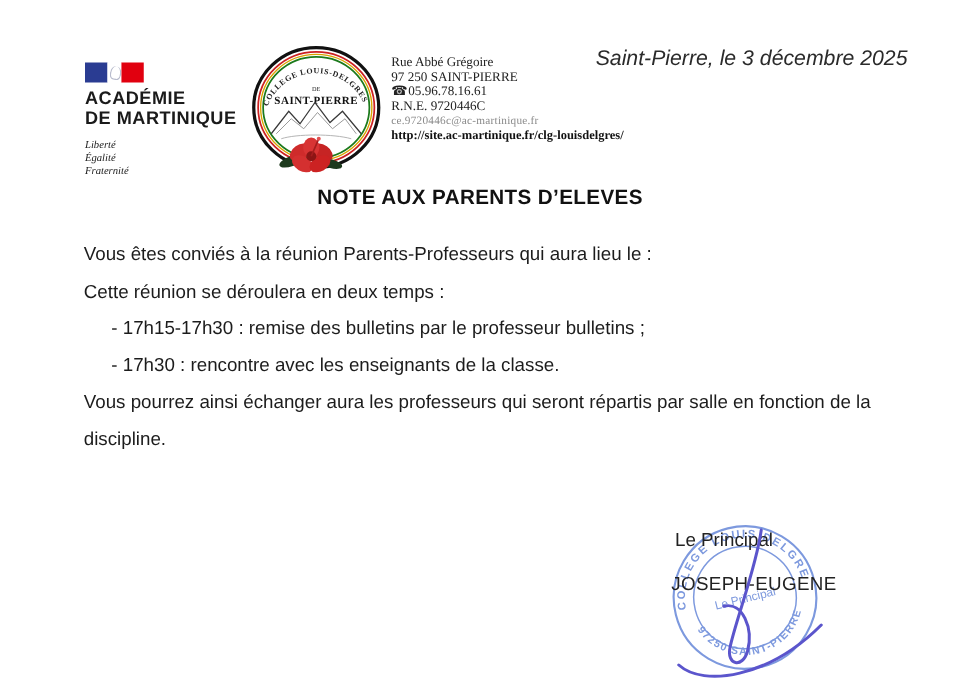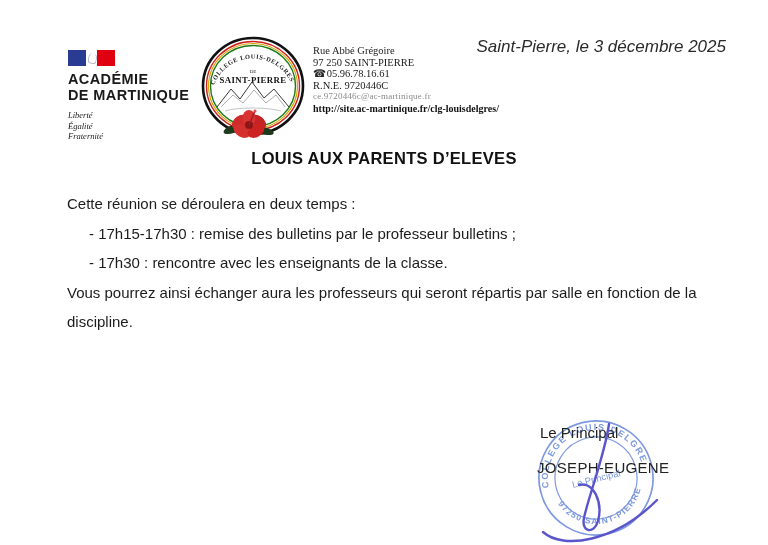--- a/index.html
+++ b/index.html
@@ -101,23 +101,24 @@
       <span class="ic">☎</span>
       <span>05.96.78.16.61</span>
     </div>
     <div>R.N.E. 9720446C</div>
     <div class="email">ce.9720446c@ac-martinique.fr</div>
     <div class="web">http://site.ac-martinique.fr/clg-louisdelgres/</div>
   </div>
 
   <div class="dateline">Saint-Pierre, le 3 décembre 2025</div>
 
-  <div class="doc-title">LOUIS AUX PARENTS D’ELEVES</div>
+  <div class="doc-title">NOTE AUX PARENTS D’ELEVES</div>
 
   <div class="body-text">
+    <p>Vous êtes conviés à la réunion Parents-Professeurs qui aura lieu le :</p>
     <p>Cette réunion se déroulera en deux temps :</p>
     <p class="indent">- 17h15-17h30 : remise des bulletins par le professeur bulletins ;</p>
     <p class="indent">- 17h30 : rencontre avec les enseignants de la classe.</p>
     <p>Vous pourrez ainsi échanger aura les professeurs qui seront répartis par salle en fonction de la discipline.</p>
   </div>
 
   <svg class="stamp" width="138" height="140" viewBox="0 0 138 140">
     <g transform="rotate(-14 68 70)" fill="none">
       <circle cx="68" cy="70" r="57" stroke="#7d99de" stroke-width="1.7"></circle>
       <circle cx="68" cy="70" r="41" stroke="#7d99de" stroke-width="1.2"></circle>

